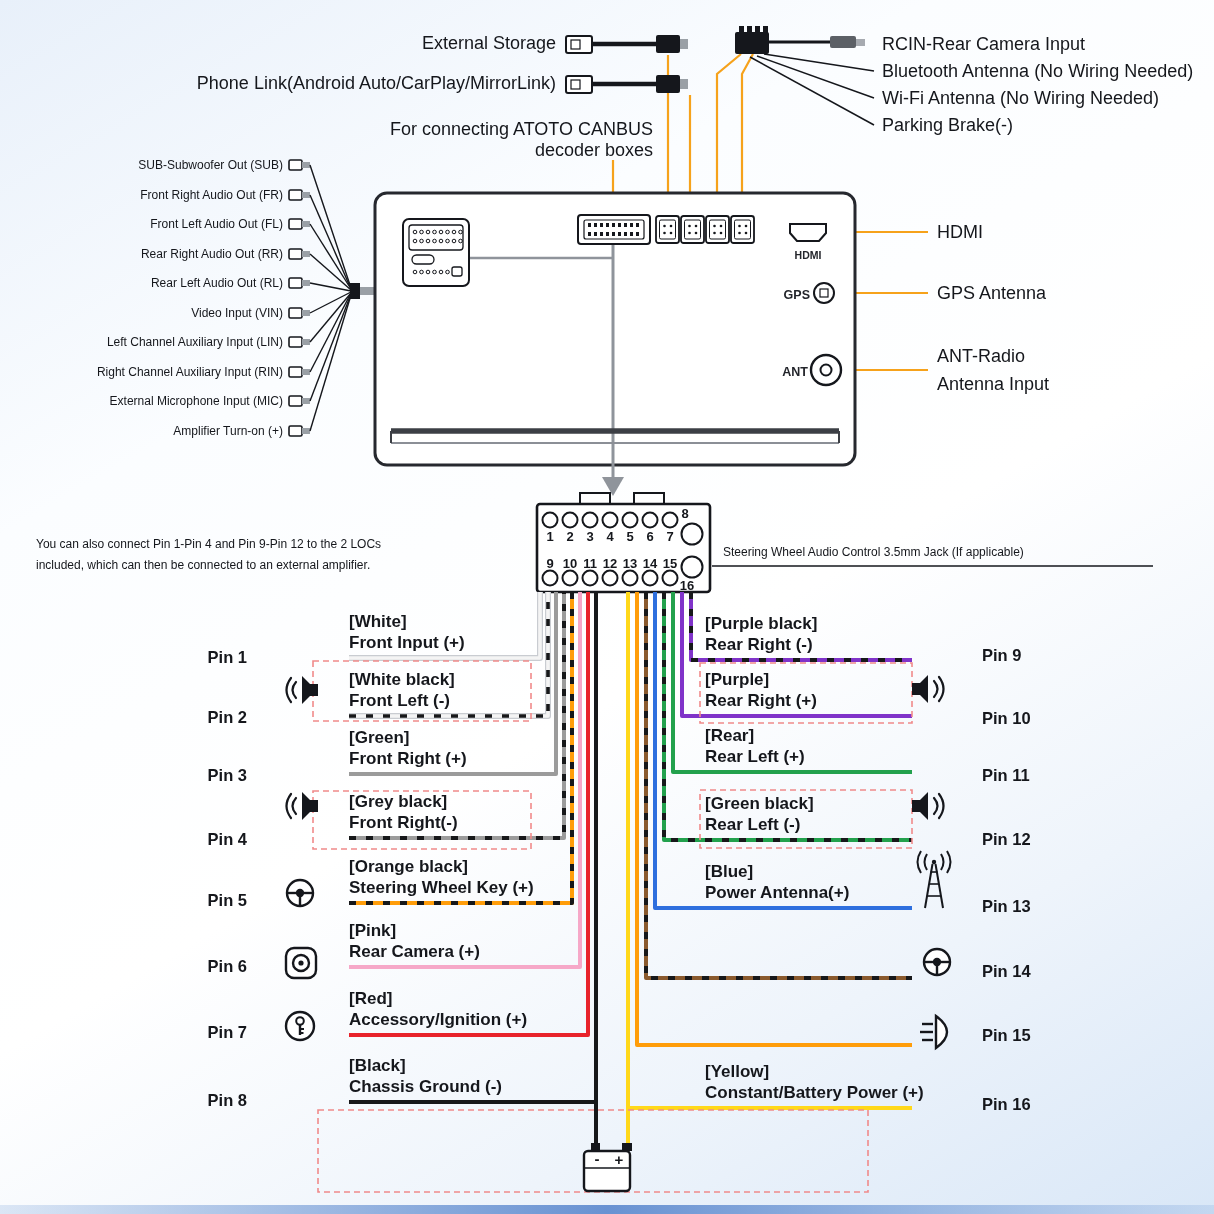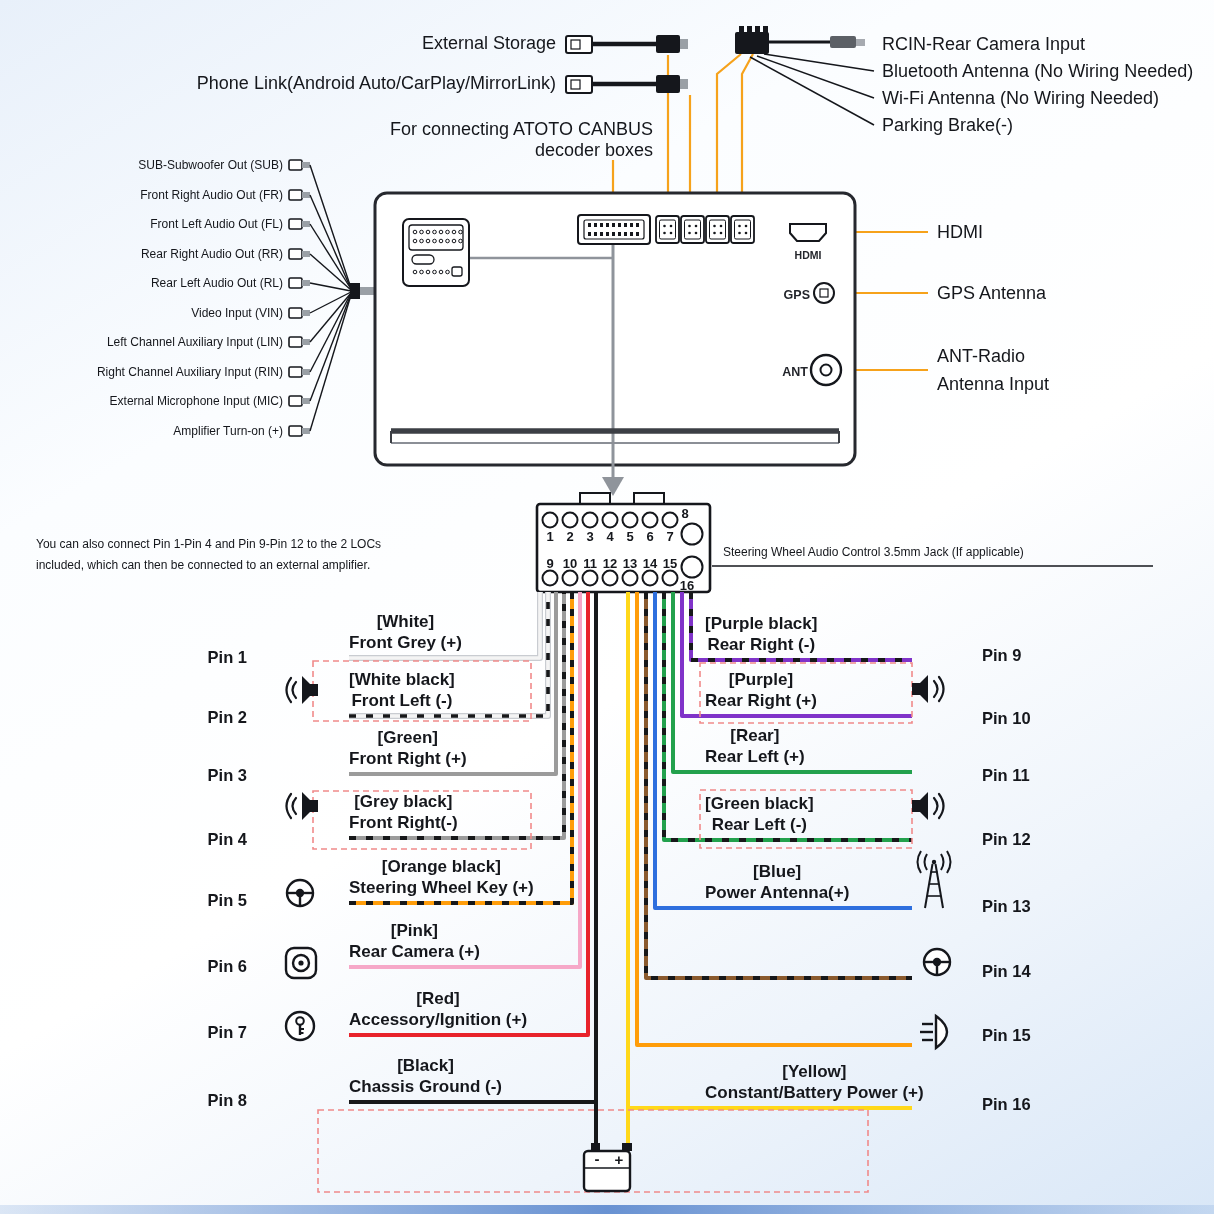--- a/index.html
+++ b/index.html
@@ -2,21 +2,21 @@
 <html><head>
 <meta charset="utf-8">
 <style>
   html,body { margin:0; padding:0; background:#ffffff; }
   #stage {
     position:relative; width:1214px; height:1214px; overflow:hidden;
     background:linear-gradient(150deg,#e8f0fa 0%, #fbfdff 28%, #ffffff 55%, #eef4fb 78%, #d9e7f7 100%);
     font-family:"Liberation Sans", sans-serif; color:#15171c;
   }
   #wires { position:absolute; left:0; top:0; }
-  .t { position:absolute; white-space:nowrap; font-size:18px; line-height:20px;text-align:center; }
+  .t { position:absolute; white-space:nowrap; font-size:18px; line-height:20px; }
   .sm { font-size:12px; }
   .pin { font-size:16.5px; font-weight:bold; }
   .wl { font-size:17px; font-weight:bold; line-height:21px; }
   .portlbl { font-weight:bold; color:#23252b; }
   svg text { font-family:"Liberation Sans", sans-serif; font-weight:bold; fill:#15171c; }
   .bottombar { position:absolute; left:0; right:0; bottom:0; height:9px;
     background:linear-gradient(90deg, rgba(130,168,220,.25), rgba(72,122,200,.8) 50%, rgba(130,168,220,.25)); }
 </style>
 </head>
 <body>
@@ -367,21 +367,21 @@
 <div class="t pin" style="left:982px;top:708px">Pin 10</div>
 <div class="t pin" style="left:982px;top:765px">Pin 11</div>
 <div class="t pin" style="left:982px;top:829px">Pin 12</div>
 <div class="t pin" style="left:982px;top:896px">Pin 13</div>
 <div class="t pin" style="left:982px;top:961px">Pin 14</div>
 <div class="t pin" style="left:982px;top:1025px">Pin 15</div>
 <div class="t pin" style="left:982px;top:1094px">Pin 16</div>
 
 <div class="t wl" style="left:349px;top:611px">
   <div>[White]</div>
-  <div>Front Grey (+)</div>
+  <div>Front Input (+)</div>
 </div>
 <div class="t wl" style="left:349px;top:669px">
   <div>[White black]</div>
   <div>Front Left (-)</div>
 </div>
 <div class="t wl" style="left:349px;top:727px">
   <div>[Green]</div>
   <div>Front Right (+)</div>
 </div>
 <div class="t wl" style="left:349px;top:791px">

